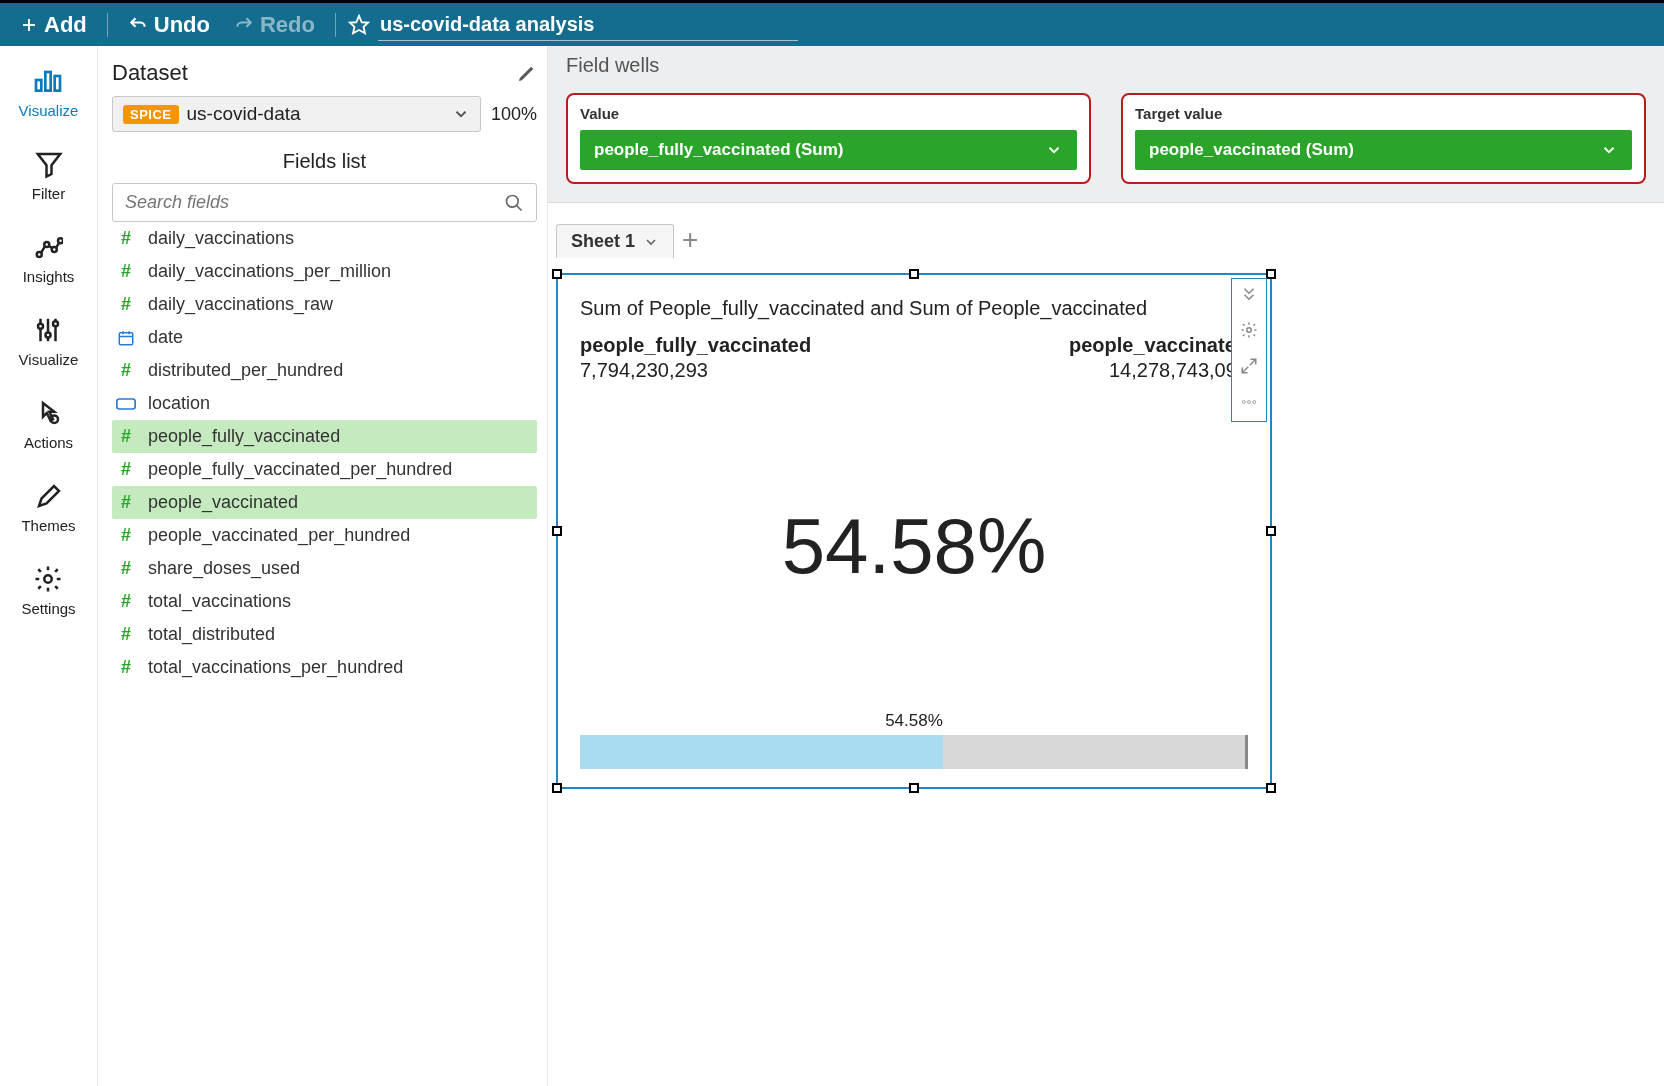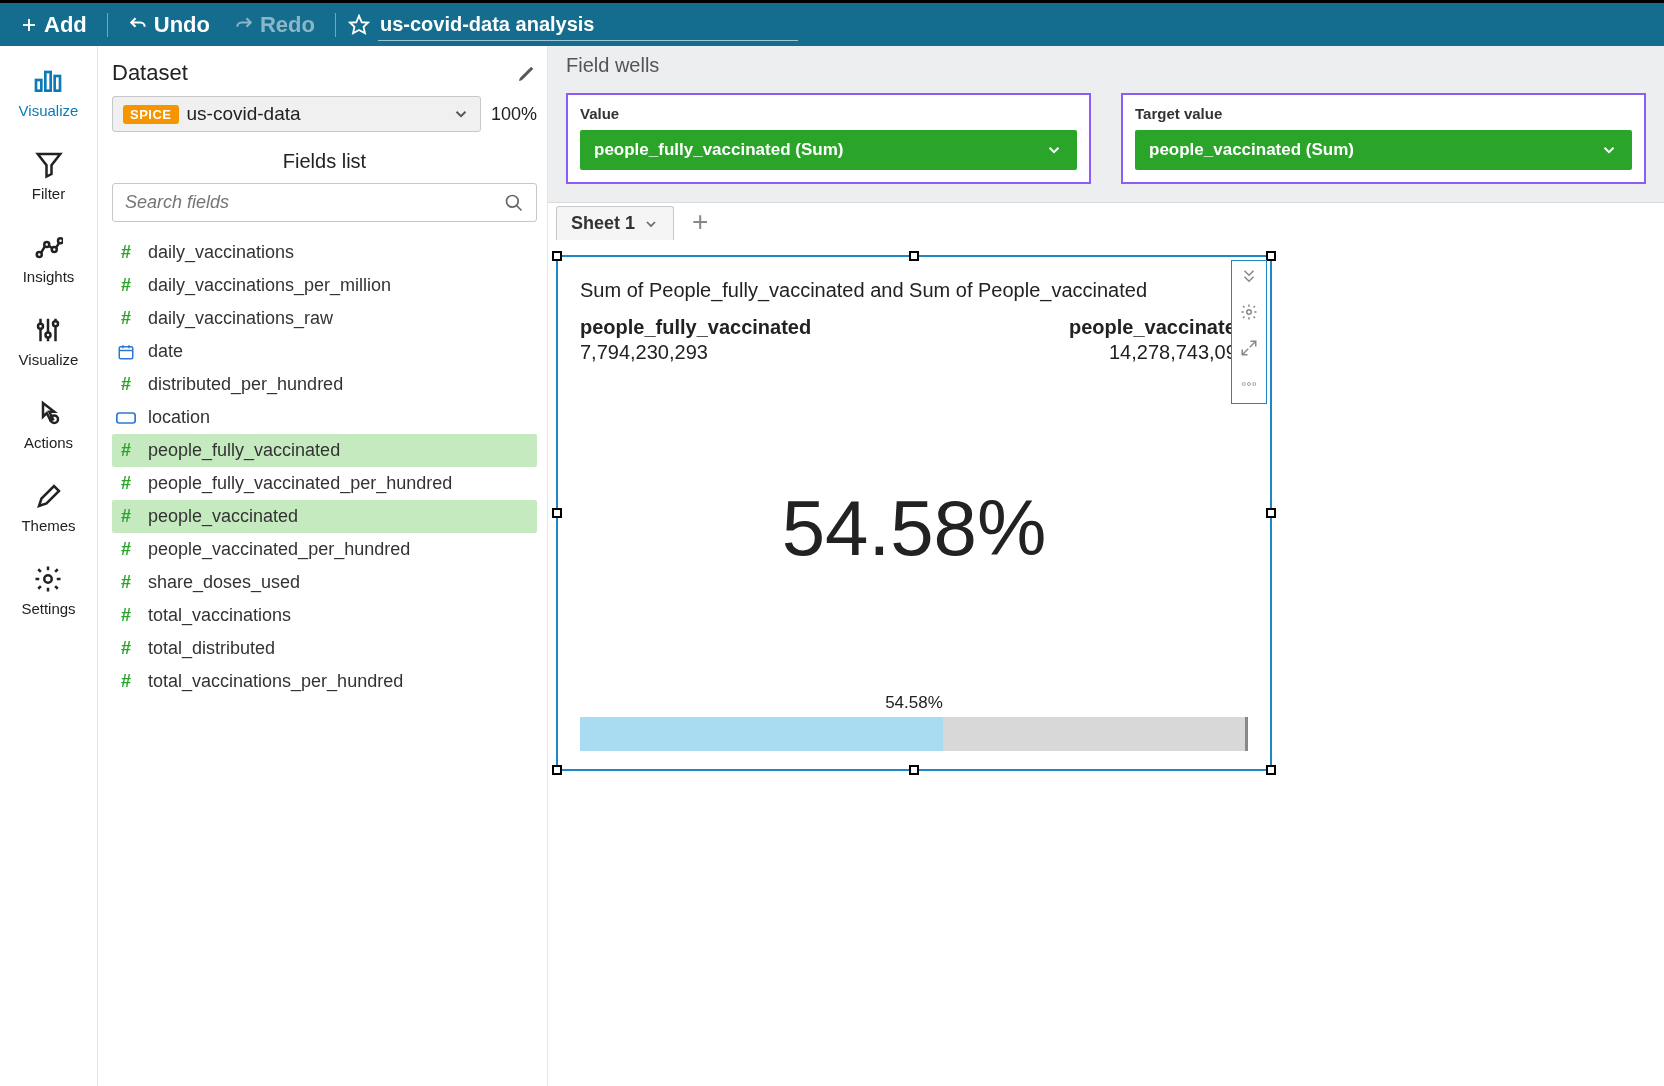--- a/index.html
+++ b/index.html
@@ -62,21 +62,21 @@
     background: #f59600; color: #fff; font-size: 13px; font-weight: 700;
     padding: 2px 7px; border-radius: 3px; letter-spacing: .5px;
   }
   .ds-name { font-size: 19px; color: #222; flex: 1; }
   .ds-caret { color: #555; }
   .ds-pct { font-size: 18px; color: #222; }
 
   .fields-panel h3 { font-size: 20px; font-weight: 400; color: #222; margin-bottom: 10px; text-align: center; }
   .search-wrap {
     display: flex; align-items: center; border: 1px solid #c7c7c7; border-radius: 3px;
-    padding: 8px 12px; margin-bottom: 14px;
+    padding: 8px 12px; 
   }
   .search-wrap input {
     flex: 1; border: none; outline: none; font-size: 18px; font-style: italic; color: #888;
     background: transparent;
   }
   .search-wrap svg { stroke: #666; fill: none; }
 
   .field-row {
     display: flex; align-items: center; gap: 12px;
     padding: 6px 8px 6px 4px; font-size: 18px; color: #333; cursor: pointer;
@@ -91,37 +91,37 @@
 
   
   .right { flex: 1; display: flex; flex-direction: column; background: #eceeef; }
 
   .wells {
     padding: 8px 18px 18px 18px;
   }
   .wells-hd { font-size: 20px; color: #555; margin-bottom: 16px; }
   .wells-row { display: flex; gap: 30px; }
   .well {
-    flex: 1; border: 2px solid #8b5cf6; border-radius: 0; background: #fff;
+    flex: 1; border: 2px solid #b91c1c; border-radius: 8px; background: #fff;
     padding: 10px 12px 12px 12px;
   }
   .well-label { font-size: 15px; font-weight: 700; color: #333; margin-bottom: 8px; }
   .well-pill {
     background: #2aa52a; color: #fff; border-radius: 2px;
     display: flex; align-items: center; justify-content: space-between;
     padding: 10px 14px; font-size: 17px; font-weight: 600; cursor: pointer;
   }
   .well-pill svg { stroke: #fff; fill: none; }
 
   .canvas {
     flex: 1; background: #fff; border-top: 1px solid #d9d9d9;
     display: flex; flex-direction: column;
     position: relative;
   }
-  .tabs { display: flex; align-items: flex-start; gap: 10px; padding: 3px 8px 0 8px; }
+  .tabs { display: flex; align-items: flex-start; padding: 21px 8px 0 8px; }
   .tab {
     display: flex; align-items: center; gap: 8px;
     border: 1px solid #c7c7c7; border-bottom: none; background: #f5f5f5;
     padding: 6px 14px; font-size: 18px; font-weight: 700; color: #333;
     border-radius: 3px 3px 0 0; cursor: pointer;
   }
   .tab svg { stroke: #666; fill: none; }
   .add-sheet { font-size: 28px; color: #888; cursor: pointer; padding: 0 8px; }
 
   .viz-wrap {

